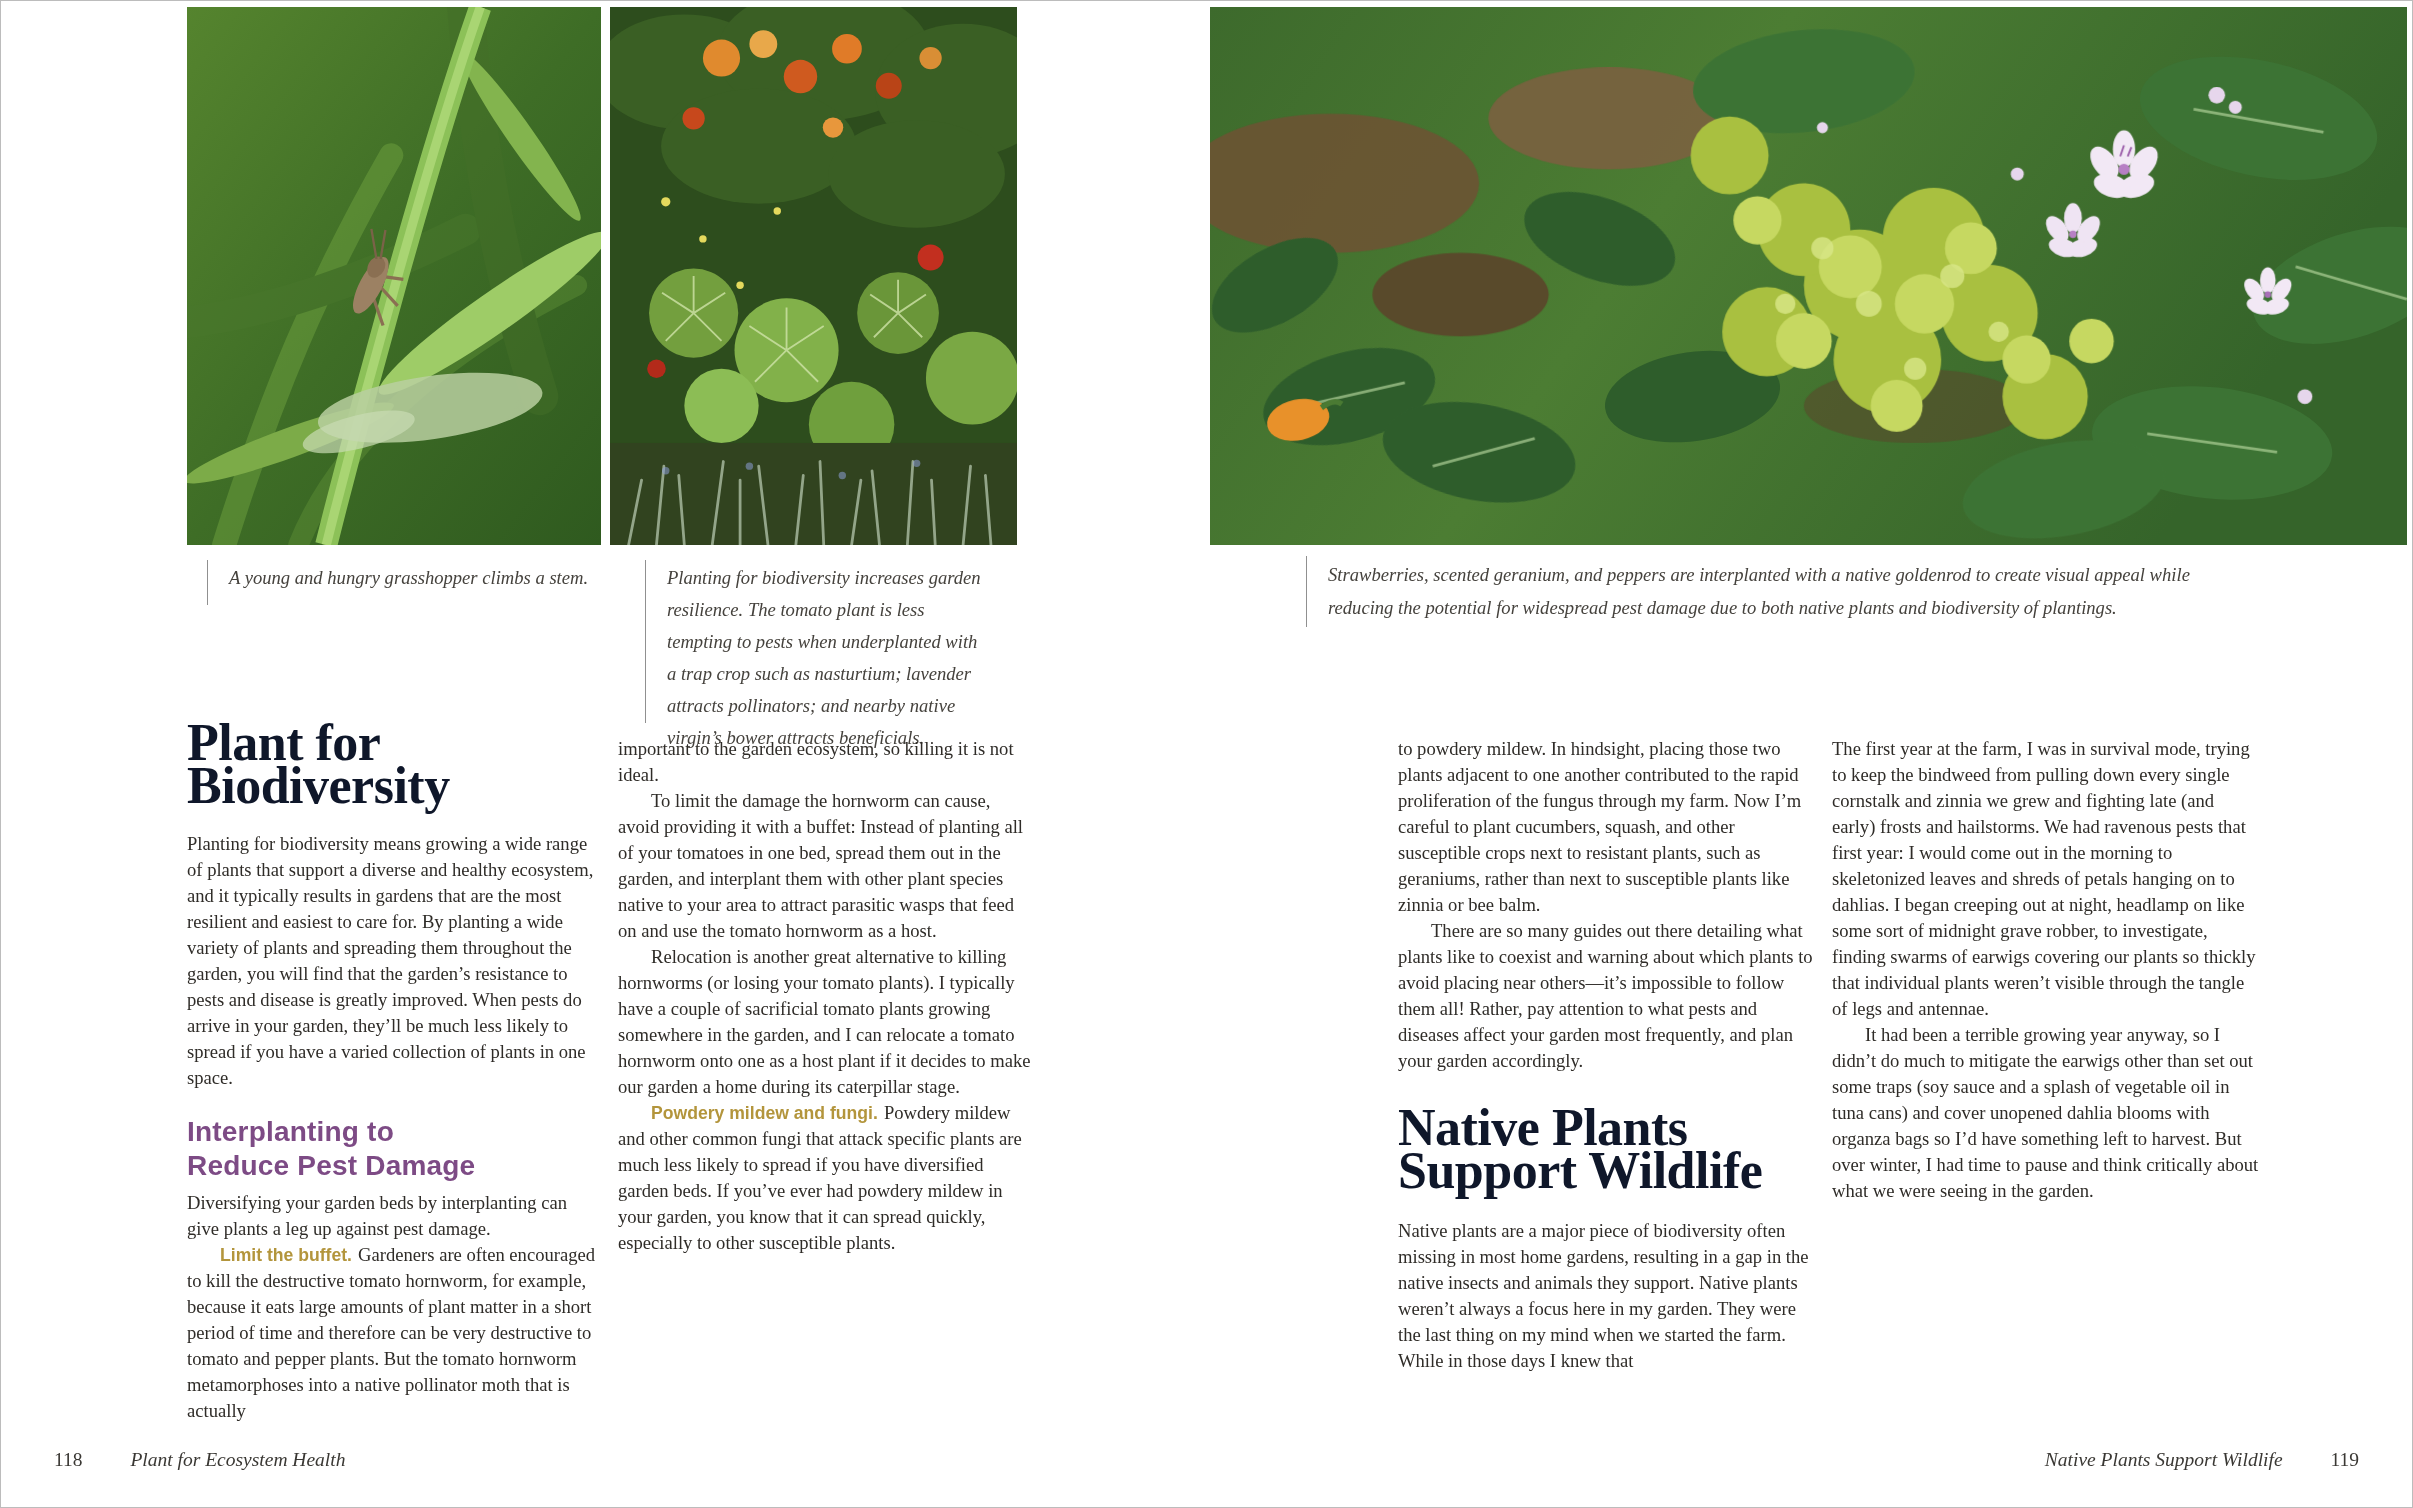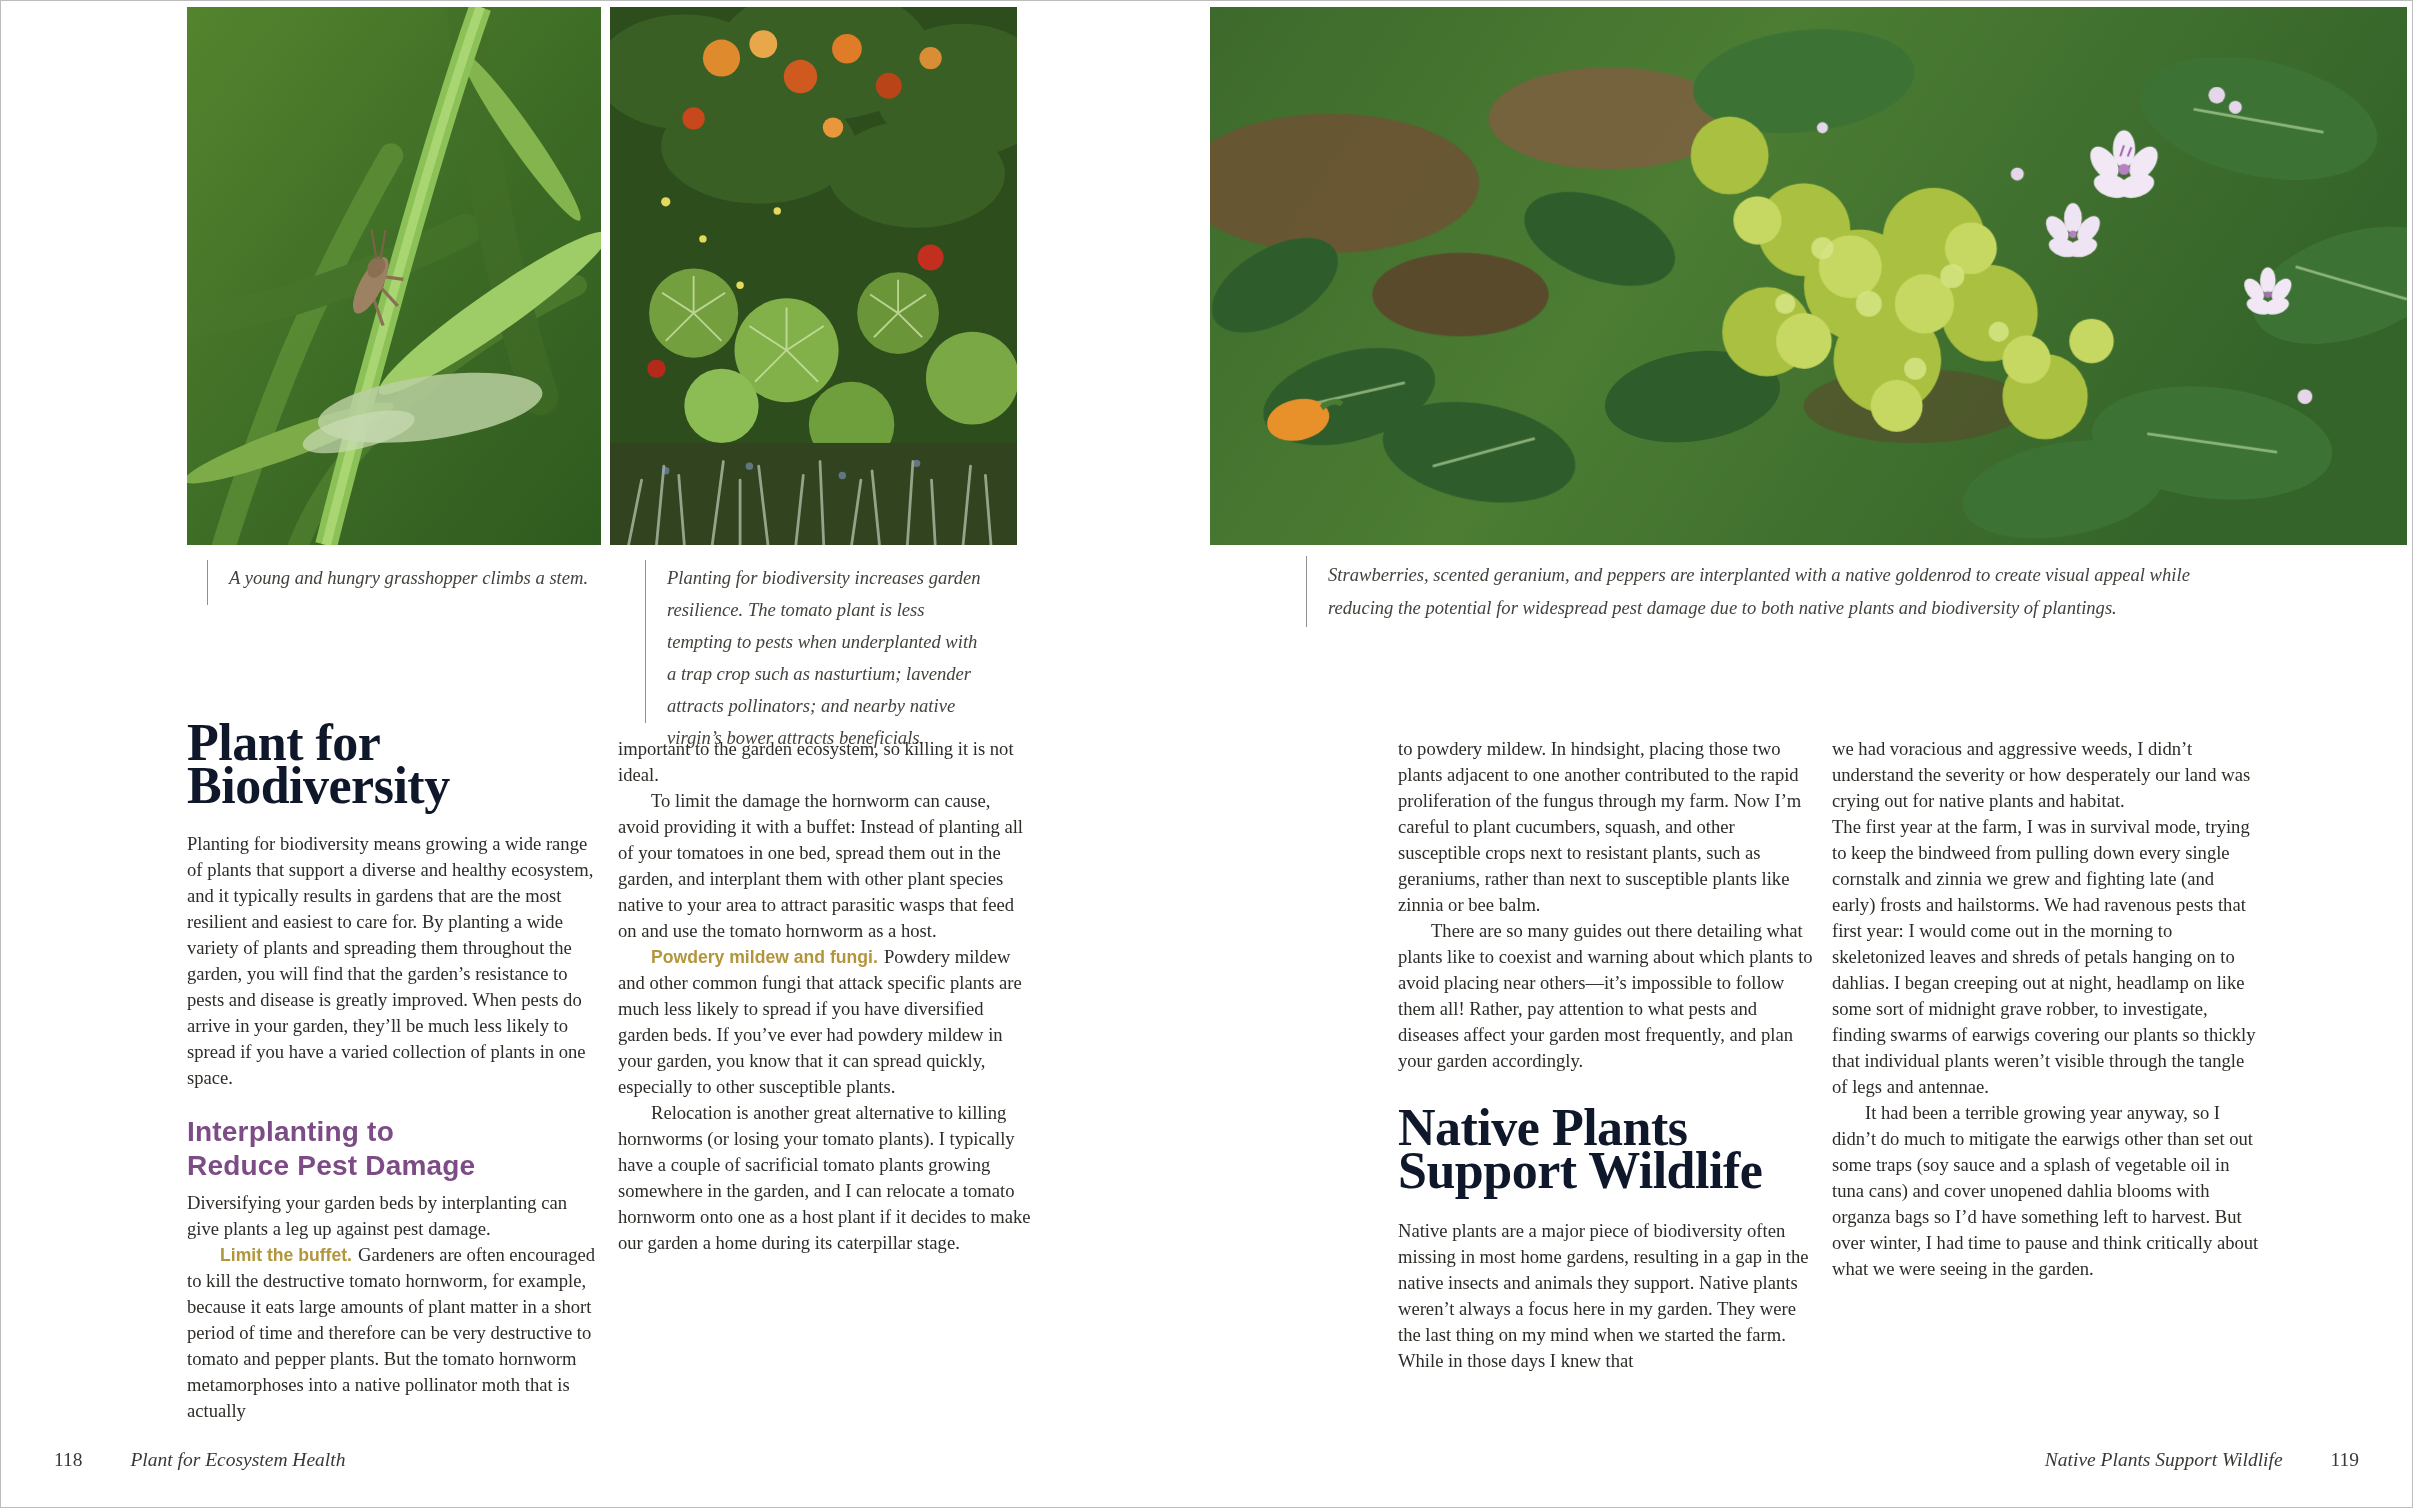--- a/index.html
+++ b/index.html
@@ -274,34 +274,33 @@
     <p class="body-p">Planting for biodiversity means growing a wide range of plants that support a diverse and healthy ecosystem, and it typically results in gardens that are the most resilient and easiest to care for. By planting a wide variety of plants and spreading them throughout the garden, you will find that the garden’s resistance to pests and disease is greatly improved. When pests do arrive in your garden, they’ll be much less likely to spread if you have a varied collection of plants in one space.</p>
     <h2 class="h-purple">Interplanting to
 Reduce Pest Damage</h2>
     <p class="body-p">Diversifying your garden beds by interplanting can give plants a leg up against pest damage.</p>
     <p class="body-p indent"><strong class="runin">Limit the buffet.</strong><span>Gardeners are often encouraged to kill the destructive tomato hornworm, for example, because it eats large amounts of plant matter in a short period of time and therefore can be very destructive to tomato and pepper plants. But the tomato hornworm metamorphoses into a native pollinator moth that is actually</span></p>
   </div>
 
   <div class="col" id="col2">
     <p class="body-p">important to the garden ecosystem, so killing it is not ideal.</p>
     <p class="body-p indent">To limit the damage the hornworm can cause, avoid providing it with a buffet: Instead of planting all of your tomatoes in one bed, spread them out in the garden, and interplant them with other plant species native to your area to attract parasitic wasps that feed on and use the tomato hornworm as a host.</p>
+    <p class="body-p indent">Relocation is another great alternative to killing hornworms (or losing your tomato plants). I typically have a couple of sacrificial tomato plants growing somewhere in the garden, and I can relocate a tomato hornworm onto one as a host plant if it decides to make our garden a home during its caterpillar stage.</p>
     <p class="body-p indent"><strong class="runin">Powdery mildew and fungi.</strong><span>Powdery mildew and other common fungi that attack specific plants are much less likely to spread if you have diversified garden beds. If you’ve ever had powdery mildew in your garden, you know that it can spread quickly, especially to other susceptible plants.</span></p>
-    <p class="body-p indent">Relocation is another great alternative to killing hornworms (or losing your tomato plants). I typically have a couple of sacrificial tomato plants growing somewhere in the garden, and I can relocate a tomato hornworm onto one as a host plant if it decides to make our garden a home during its caterpillar stage.</p>
   </div>
 
   <div class="col" id="col3">
     <p class="body-p">to powdery mildew. In hindsight, placing those two plants adjacent to one another contributed to the rapid proliferation of the fungus through my farm. Now I’m careful to plant cucumbers, squash, and other susceptible crops next to resistant plants, such as geraniums, rather than next to susceptible plants like zinnia or bee balm.</p>
     <p class="body-p indent">There are so many guides out there detailing what plants like to coexist and warning about which plants to avoid placing near others—it’s impossible to follow them all! Rather, pay attention to what pests and diseases affect your garden most frequently, and plan your garden accordingly.</p>
     <h1 class="h-gold mid">Native Plants
 Support Wildlife</h1>
     <p class="body-p">Native plants are a major piece of biodiversity often missing in most home gardens, resulting in a gap in the native insects and animals they support. Native plants weren’t always a focus here in my garden. They were the last thing on my mind when we started the farm. While in those days I knew that</p>
   </div>
 
   <div class="col" id="col4">
-    <p class="body-p">we had voracious and aggressive weeds, I didn’t understand the severity or how desperately our land was crying out for native plants and habitat.</p>
     <p class="body-p">The first year at the farm, I was in survival mode, trying to keep the bindweed from pulling down every single cornstalk and zinnia we grew and fighting late (and early) frosts and hailstorms. We had ravenous pests that first year: I would come out in the morning to skeletonized leaves and shreds of petals hanging on to dahlias. I began creeping out at night, headlamp on like some sort of midnight grave robber, to investigate, finding swarms of earwigs covering our plants so thickly that individual plants weren’t visible through the tangle of legs and antennae.</p>
     <p class="body-p indent">It had been a terrible growing year anyway, so I didn’t do much to mitigate the earwigs other than set out some traps (soy sauce and a splash of vegetable oil in tuna cans) and cover unopened dahlia blooms with organza bags so I’d have something left to harvest. But over winter, I had time to pause and think critically about what we were seeing in the garden.</p>
   </div>
 
   <div class="footer" id="footer-left">
     <span class="pagenum">118</span>
     <span class="chapter">Plant for Ecosystem Health</span>
   </div>
   <div class="footer" id="footer-right">
     <span class="chapter">Native Plants Support Wildlife</span>

